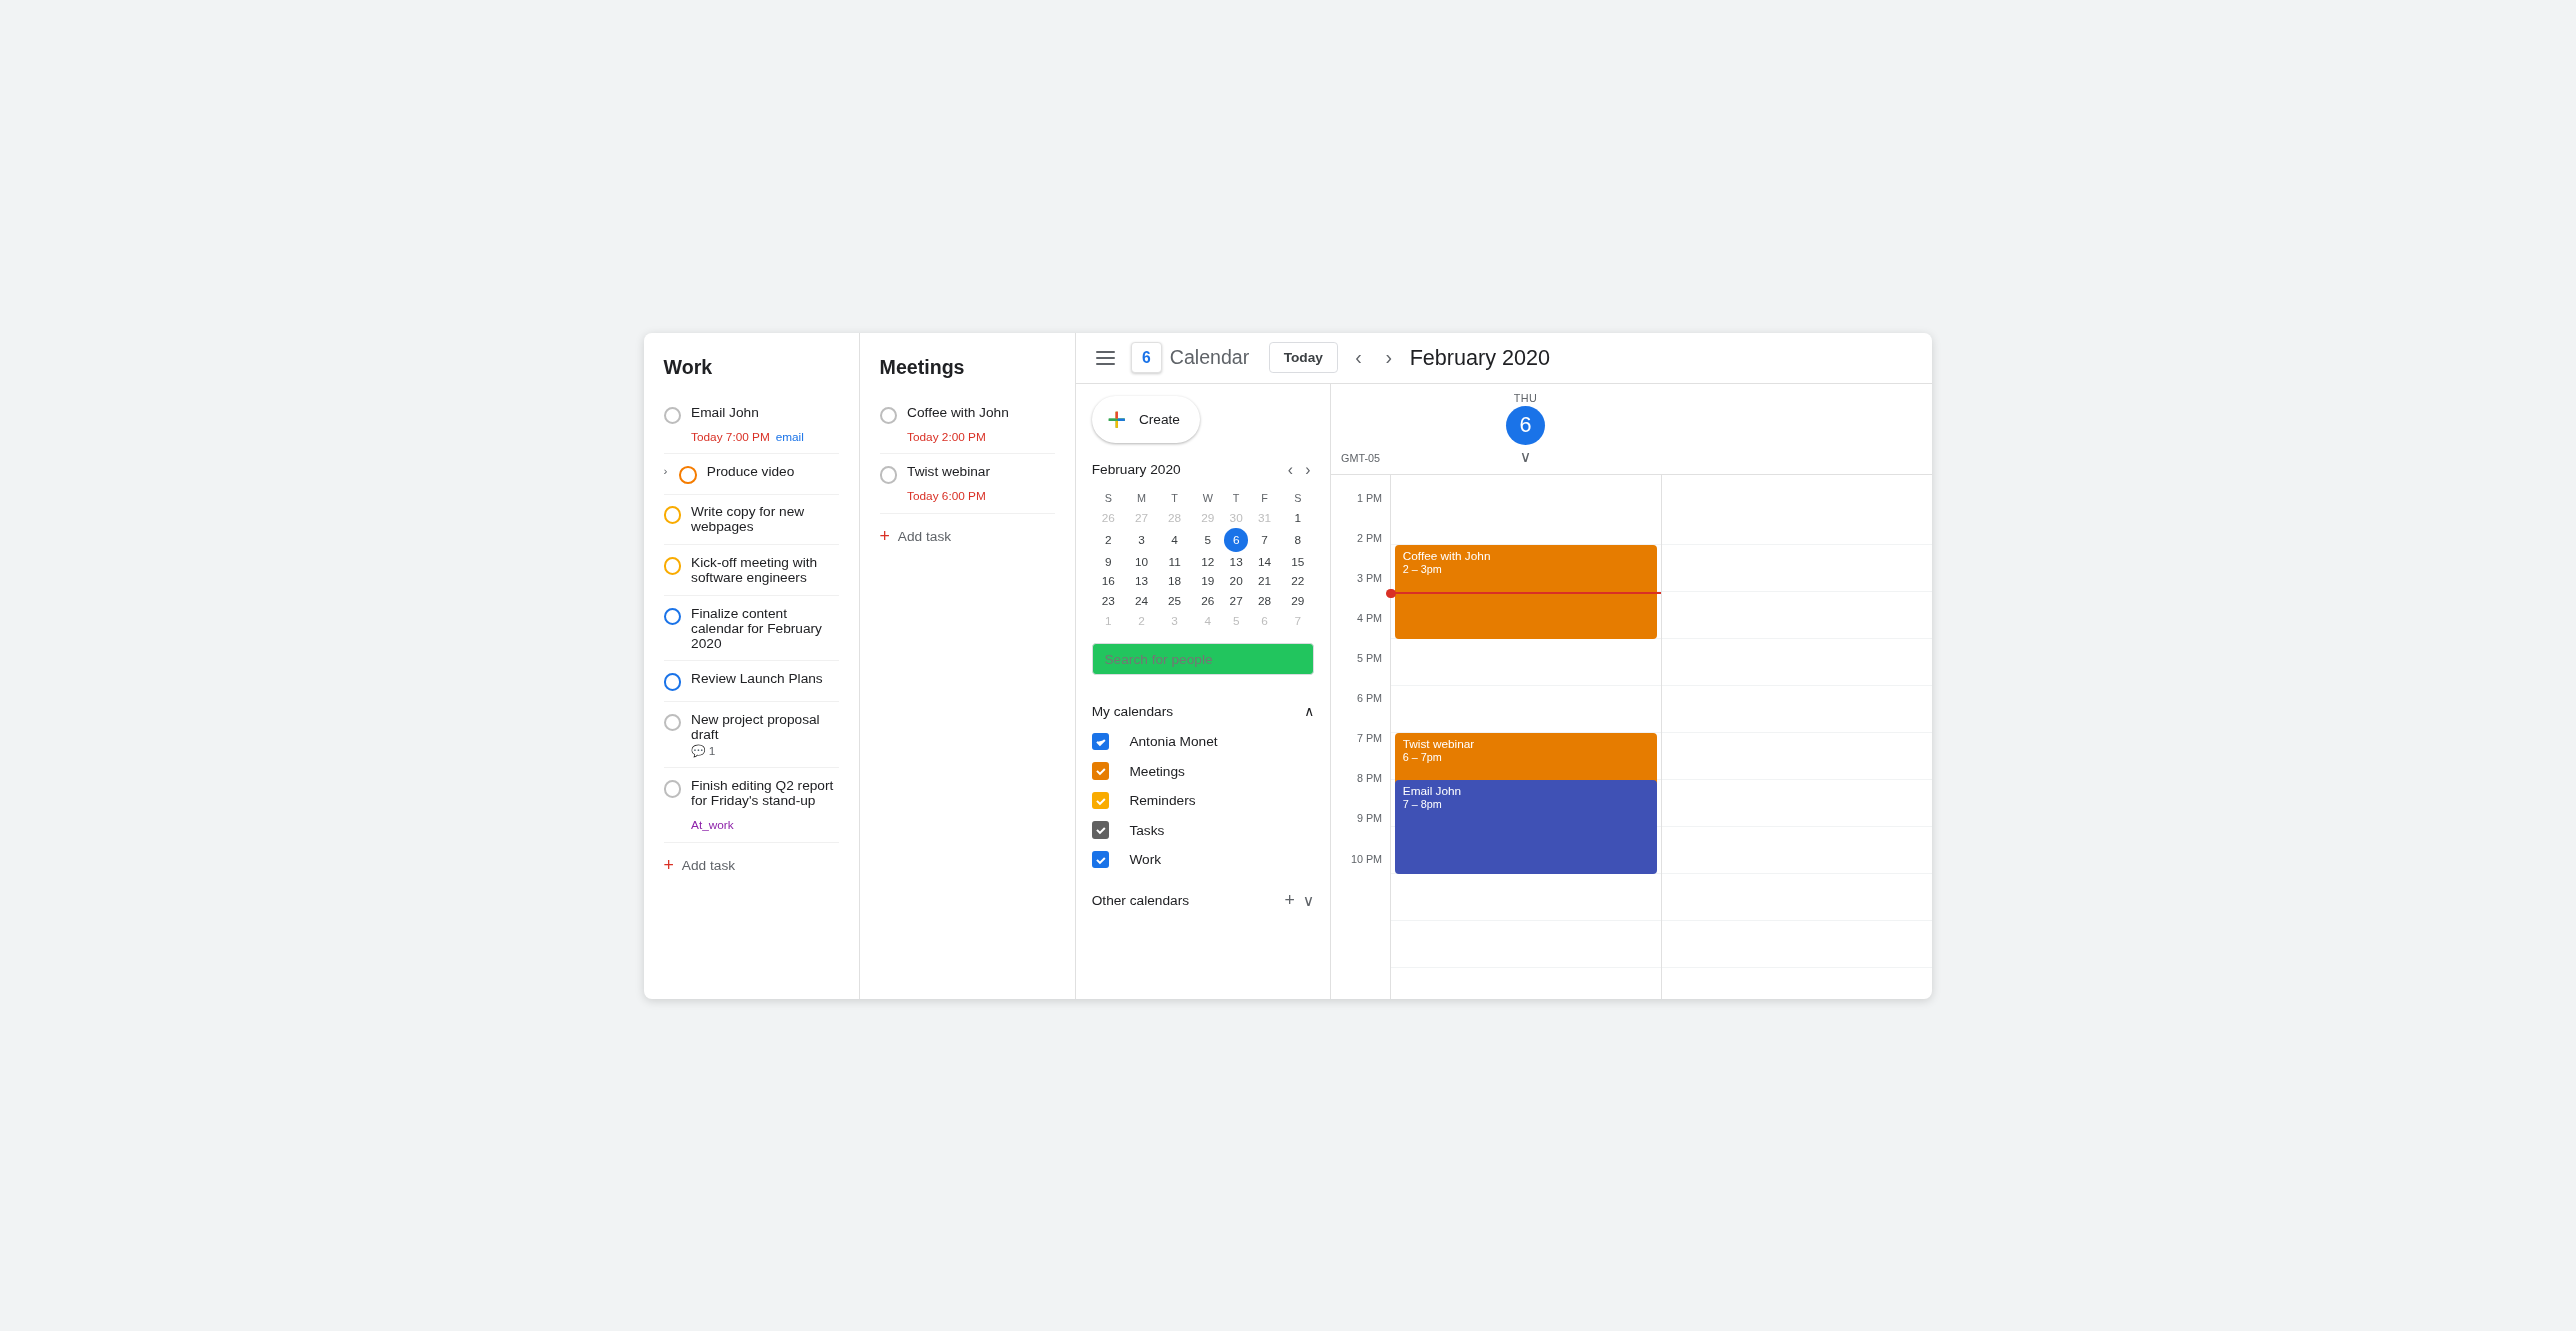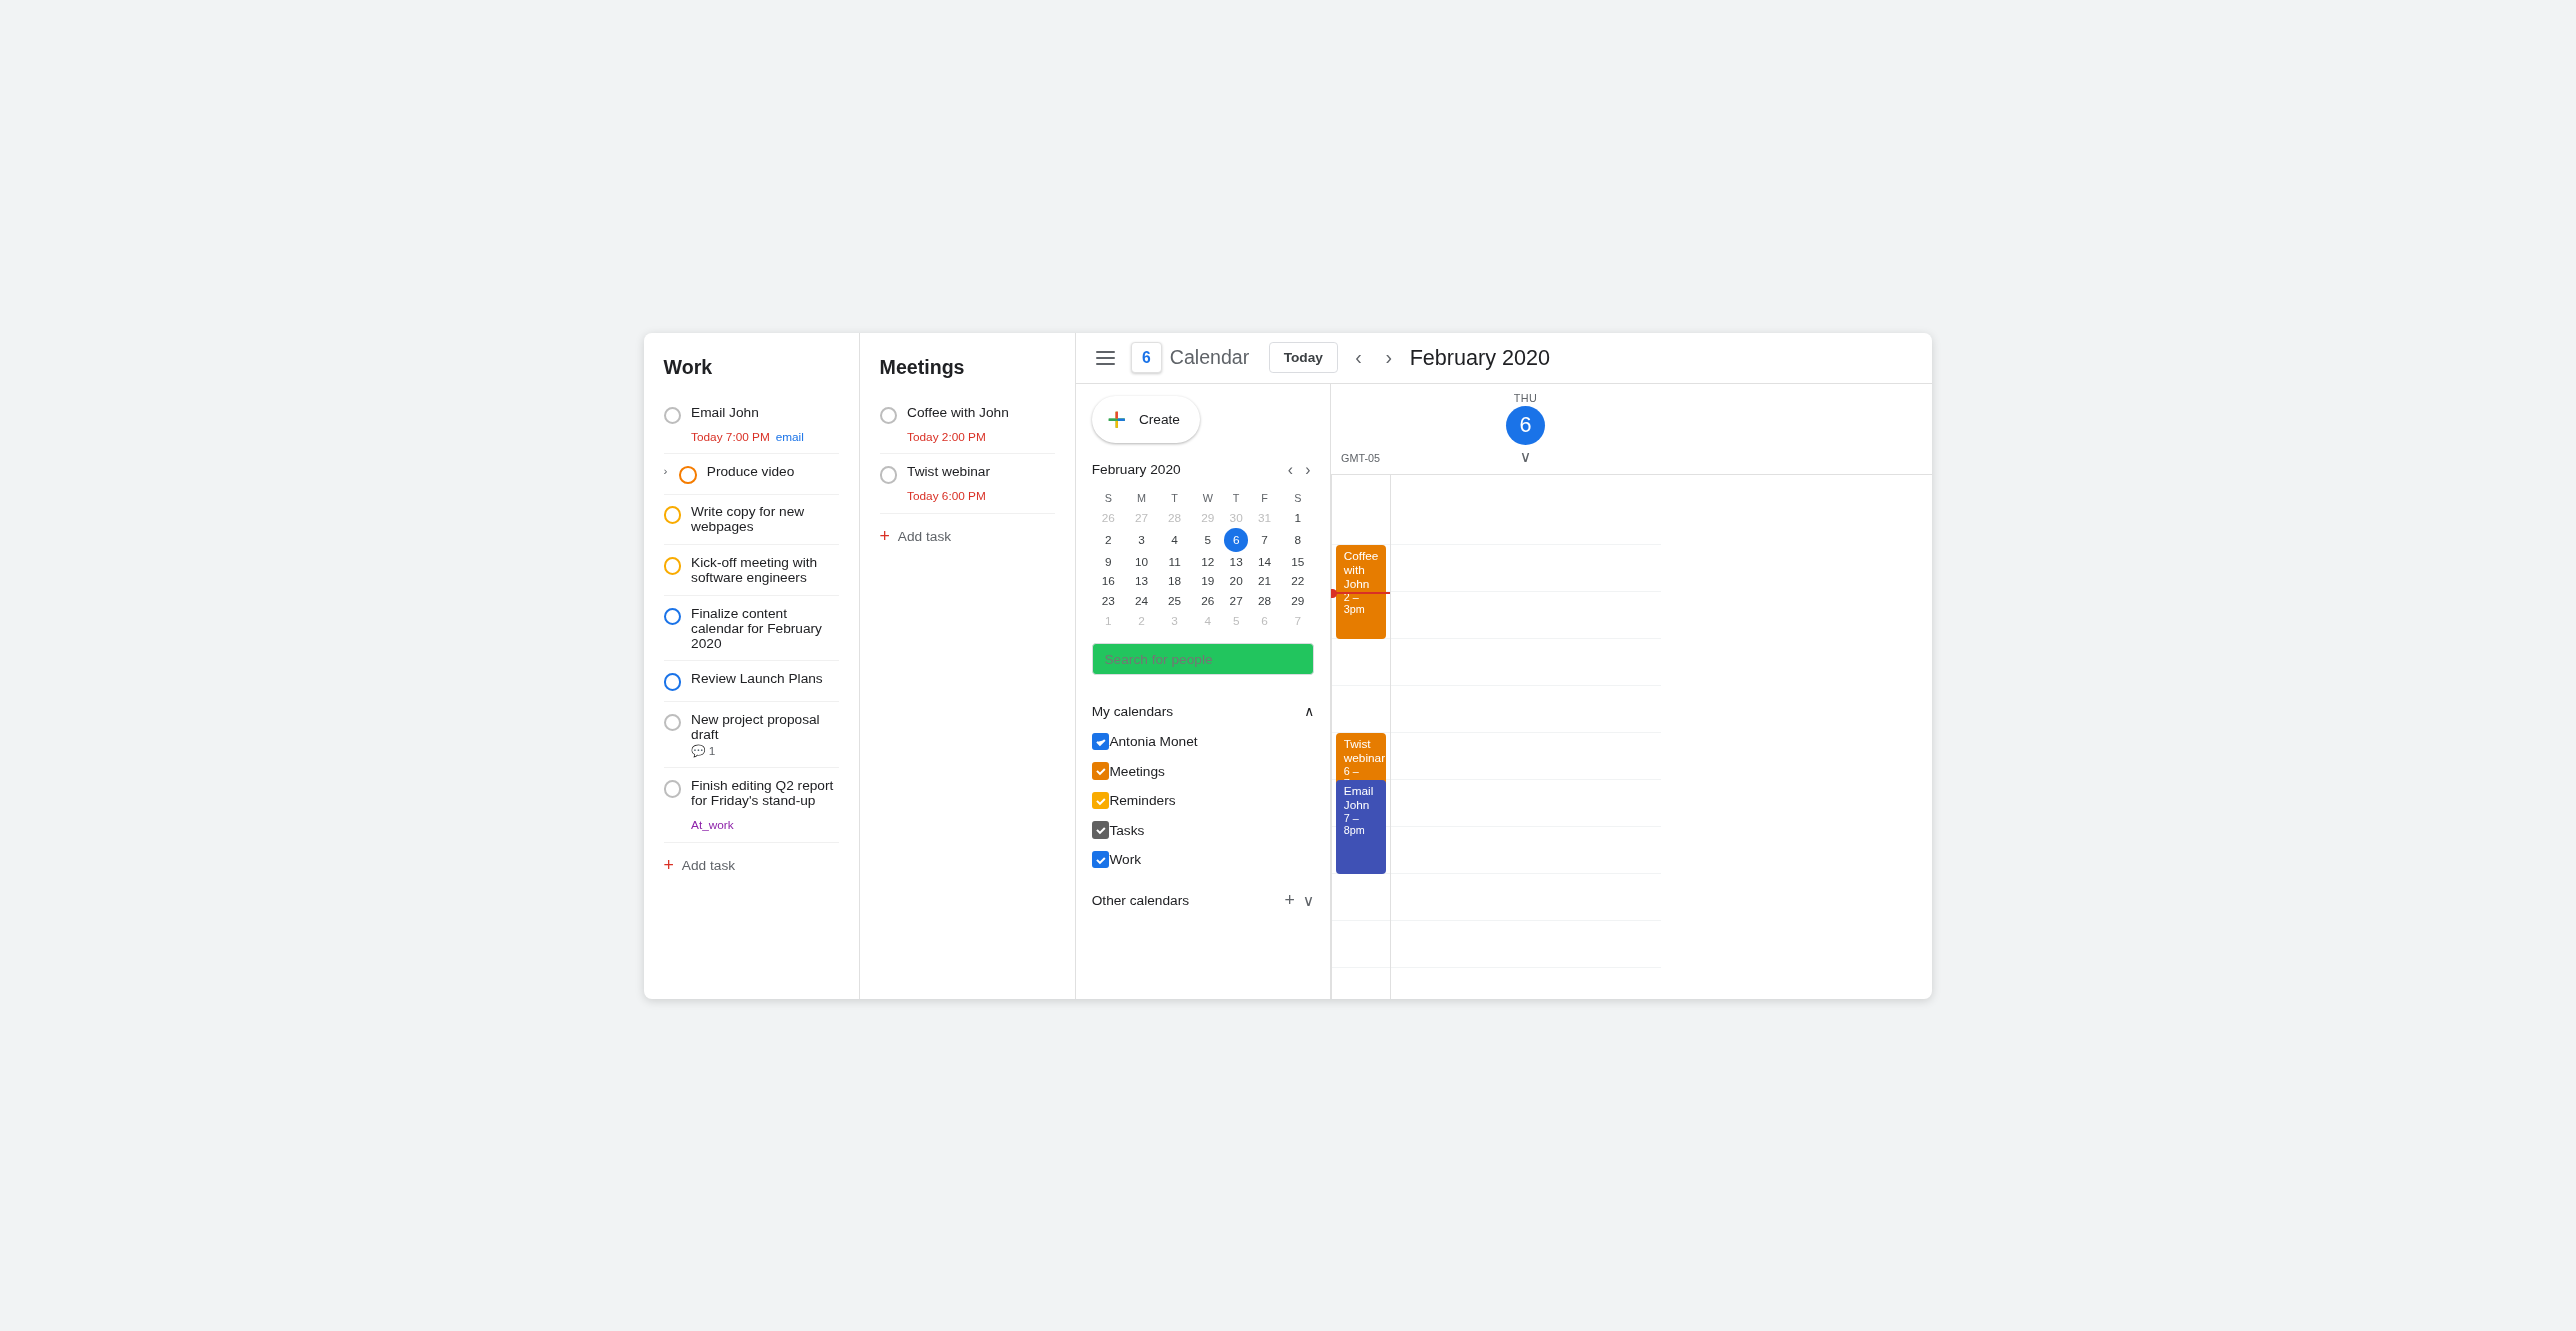--- a/index.html
+++ b/index.html
@@ -279,21 +279,21 @@
       justify-content: space-between;
       font-size: 13.7px;
       font-weight: 500;
       color: #202124;
       padding: 7.9px 0;
       cursor: pointer;
     }
     .calendar-item {
       display: flex;
       align-items: center;
-      gap: 0;
+      gap: 20px;
       padding: 5.9px 0;
       cursor: pointer;
     }
     .cal-checkbox {
       width: 17.7px;
       height: 17.7px;
       border-radius: 2.9px;
       display: flex;
       align-items: center;
       justify-content: center;
@@ -731,20 +731,33 @@
           </div>
           <div class="cal-day-header">
             <span class="cal-day-name">THU</span>
             <div class="cal-day-num today">6</div>
             <span class="expand-icon">∨</span>
           </div>
         </div>
 
         <div class="cal-time-grid">
 
+          <div class="time-labels">
+            <div style="height:23.6px;"></div>
+            <div class="time-label">1 PM</div>
+            <div class="time-label">2 PM</div>
+            <div class="time-label">3 PM</div>
+            <div class="time-label">4 PM</div>
+            <div class="time-label">5 PM</div>
+            <div class="time-label">6 PM</div>
+            <div class="time-label">7 PM</div>
+            <div class="time-label">8 PM</div>
+            <div class="time-label">9 PM</div>
+            <div class="time-label">10 PM</div>
+          </div>
 
           <div class="day-col" style="position:relative;">
             <div style="height:23.6px;"></div>
 
             <div class="time-slot"></div>
 
             <div class="time-slot" style="position:relative;">
               <div class="cal-event" style="background:#e67c00; position:absolute; top:0; left:3.9px; right:3.9px; height:94px;">
                 <div class="event-title">Coffee with John</div>
                 <div class="event-time">2 – 3pm</div>

